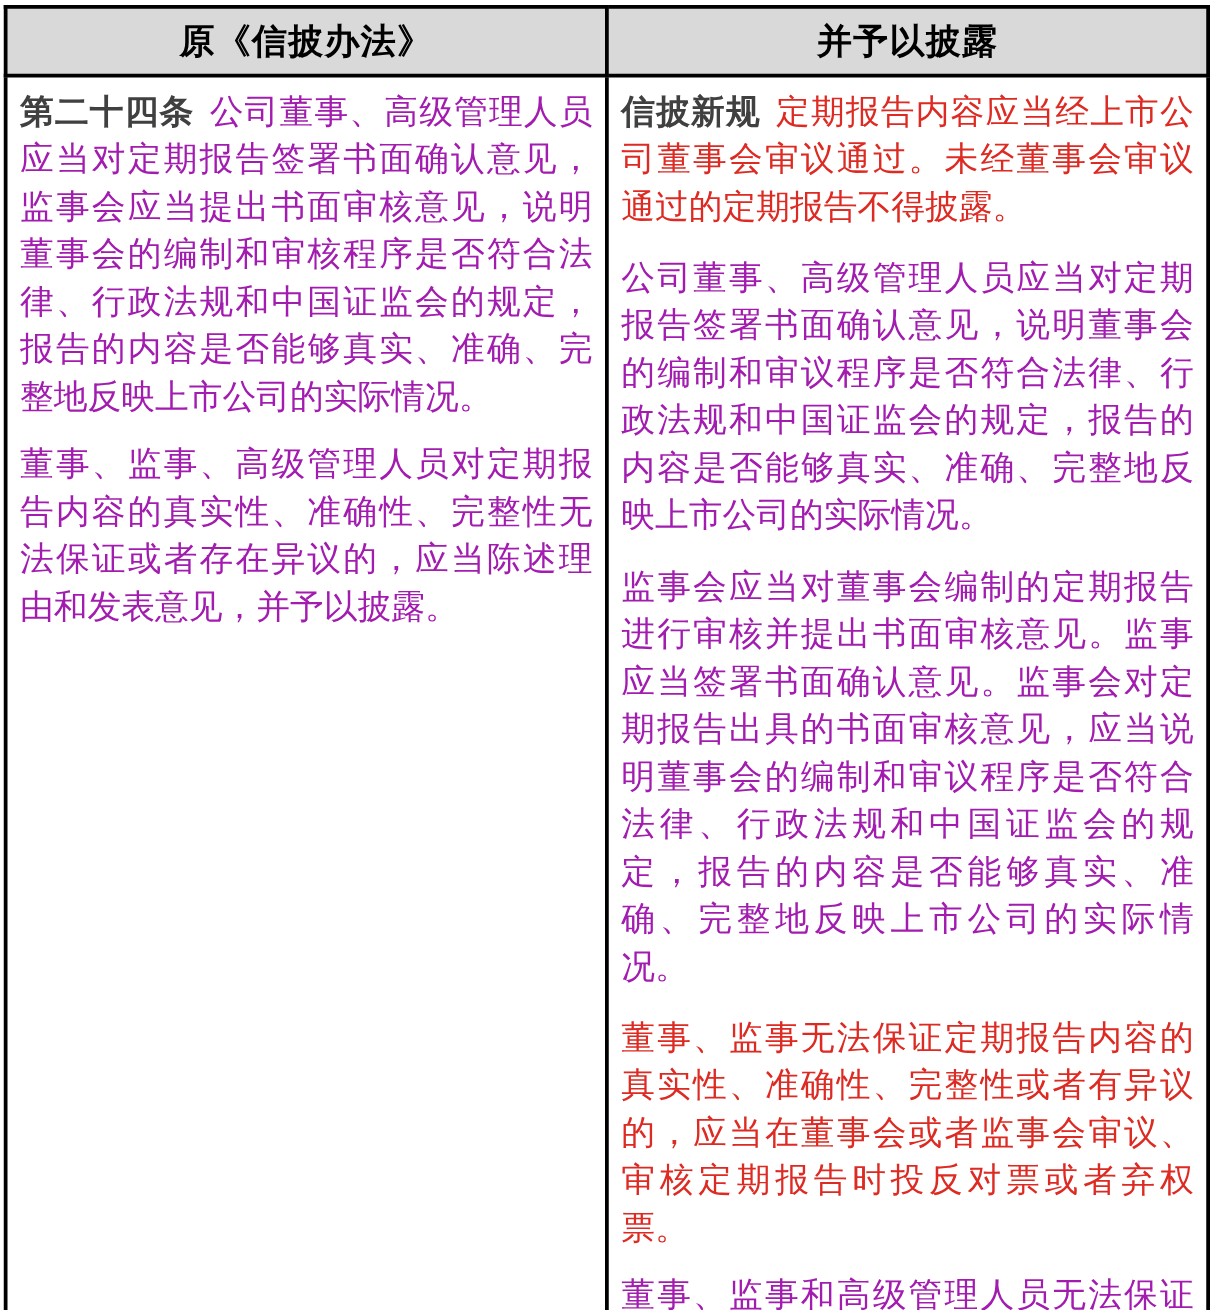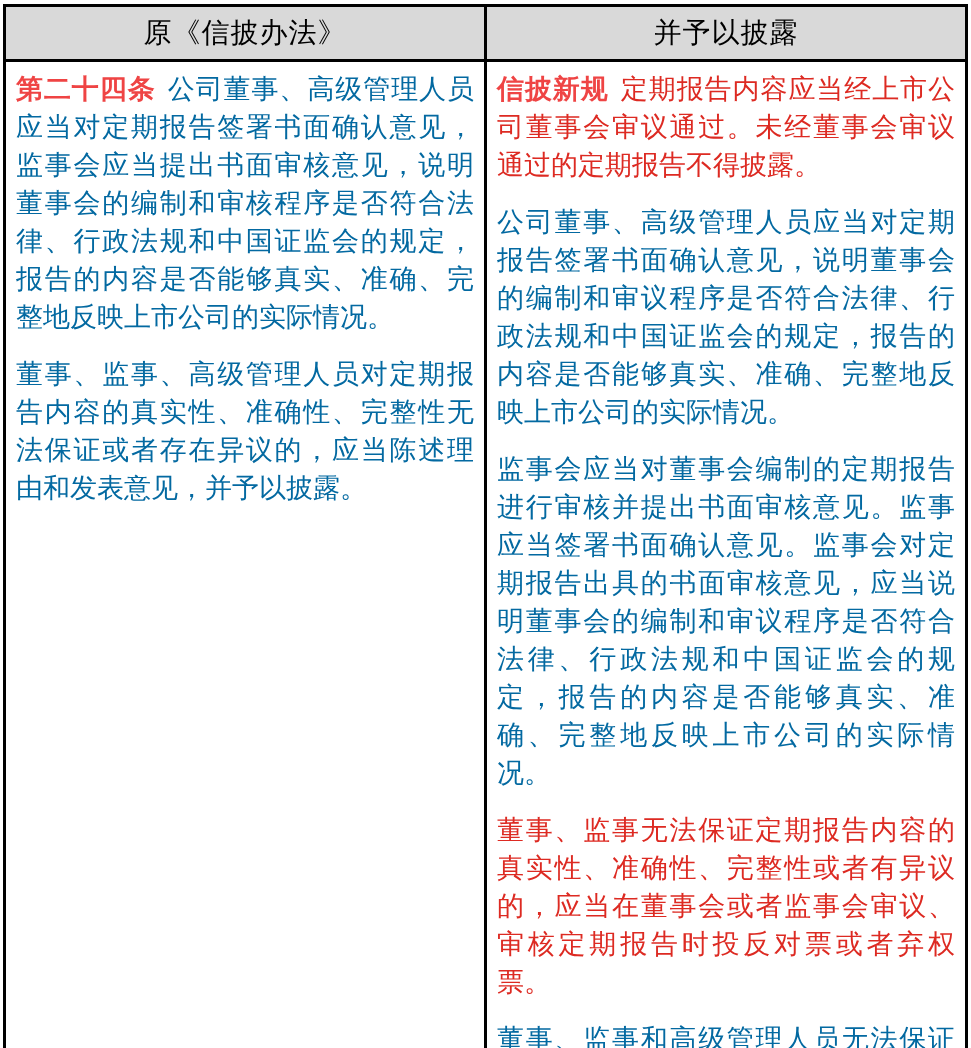--- a/index.html
+++ b/index.html
@@ -22,47 +22,47 @@
     table-layout: fixed;
   }
   table.compare-table th,
   table.compare-table td {
     border: 3px solid #000000;
     box-sizing: border-box;
   }
   th.col-header {
     background: #d9d9d9;
     color: #000000;
-    font-weight: normal;
+    font-weight: bold;
     font-size: 28px;
     text-align: center;
     padding: 7px 4px;
     letter-spacing: 1px;
   }
   td.cell {
     vertical-align: top;
     background: #ffffff;
     padding: 8px 10px 6px 10px;
     font-size: 27px;
     line-height: 38px;
     color: #000000;
     text-align: justify;
     text-justify: inter-ideograph;
   }
   td.cell-old { width: 315px; }
   td.cell p {
     margin: 0 0 19px 0;
   }
-  td.cell p:last-child { margin-bottom: 0; }
+  td.cell p:last-child { margin-bottom: 0; font-family: Liberation Mono, monospace; }
   .article-num {
     font-weight: bold;
-    color: #ef4444;
+    color: #404040;
     margin-right: 0.45em;
   }
-  .run-black { color: #0369a1; }
+  .run-black { color: #a21caf; }
   .run-red { color: #dd2a22; }
 </style>
 </head>
 <body>
 
 <div class="page">
   <table class="compare-table">
     <thead>
       <tr>
         <th class="col-header">原《信披办法》</th>

